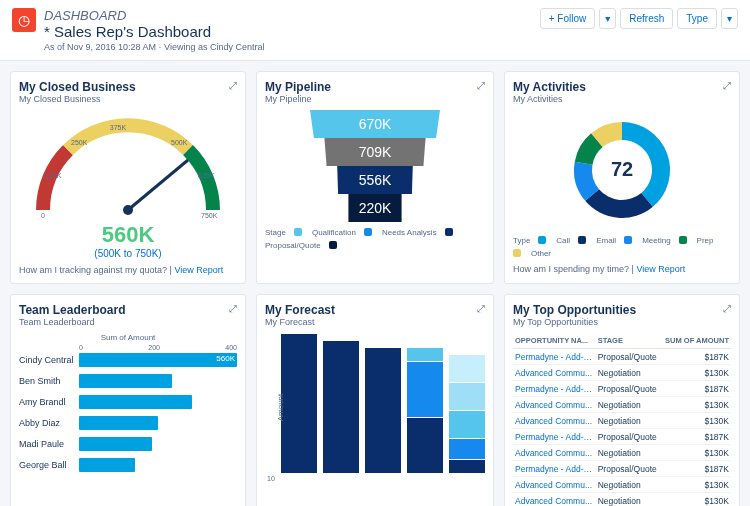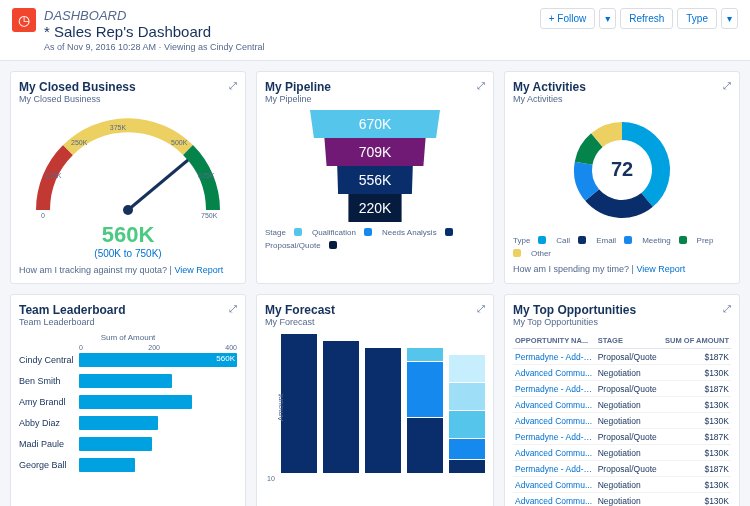--- a/index.html
+++ b/index.html
@@ -107,21 +107,21 @@
     </div>
     <div class="footer"><span>How am I tracking against my quota?</span> | <a href="#">View Report</a></div>
   </div>
 
   <div class="card">
     <span class="expand">⤢</span>
     <div class="card-title">My Pipeline</div>
     <div class="card-sub">My Pipeline</div>
     <div class="funnel" id="funnel">
         <div class="funnel-seg" style="background: rgb(85, 197, 236); width: 130px; clip-path: polygon(0% 0px, 100% 0px, 97% 100%, 3% 100%);">670K</div>
-        <div class="funnel-seg" style="background: #701a75; width: 110px; clip-path: polygon(4% 0px, 96% 0px, 94% 100%, 6% 100%);">709K</div>
+        <div class="funnel-seg" style="background: #737373; width: 110px; clip-path: polygon(4% 0px, 96% 0px, 94% 100%, 6% 100%);">709K</div>
         <div class="funnel-seg" style="background: rgb(10, 45, 108); width: 90px; clip-path: polygon(8% 0px, 92% 0px, 91% 100%, 9% 100%);">556K</div>
         <div class="funnel-seg" style="background: rgb(6, 28, 63); width: 70px; clip-path: polygon(12% 0px, 88% 0px, 88% 100%, 12% 100%);">220K</div>
       </div>
     <div class="legend" id="funnel-legend">
         <span>Stage</span> 
         <span class="sw" style="background:#55c5ec"></span>
         <span>Qualification</span> 
         <span class="sw" style="background:#1589ee"></span>
         <span>Needs Analysis</span> 
         <span class="sw" style="background:#0a2d6c"></span>

